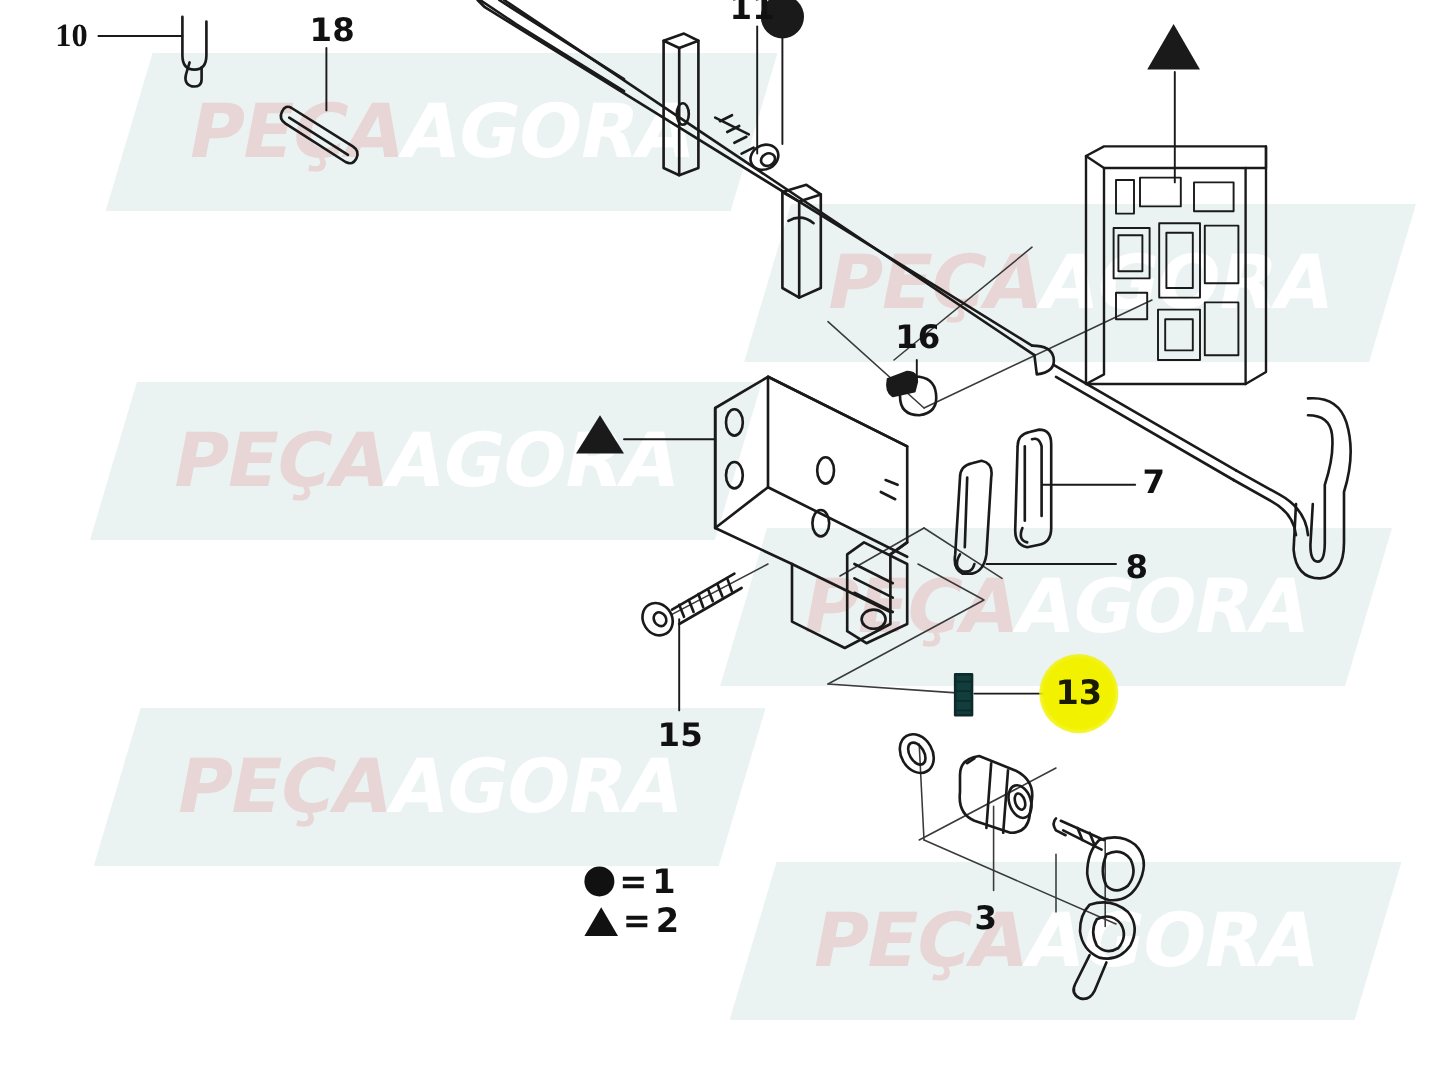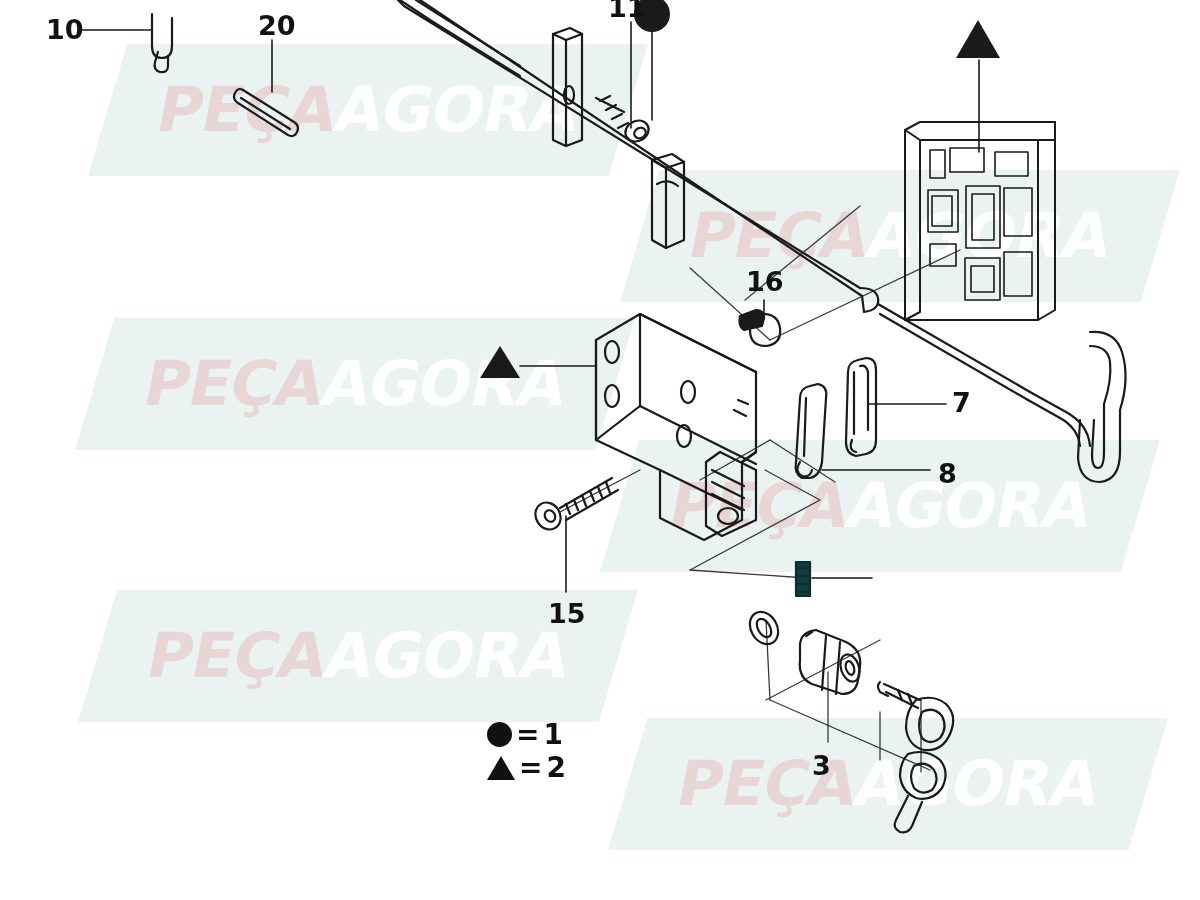--- a/index.html
+++ b/index.html
@@ -328,26 +328,27 @@
 
     </g>
 
     <g fill="#1a1a1a">
       <path d="M978 20 L1000 58 L956 58 Z"></path>
       <circle cx="652" cy="14" r="18"></circle>
       <path d="M500 346 L520 378 L480 378 Z"></path>
     </g>
   </svg>
 
-  <div class="lbl" style="left:46px;  top:16px;">10</div>
-  <div class="lbl" style="left:258px; top:12px;">20</div>
+  <div class="lbl" style="left:46px;  top:16px;font-family:Liberation Serif, serif;">10</div>
+  <div class="lbl" style="left:258px; top:12px;">18</div>
   <div class="lbl" style="left:608px; top:-6px;">11</div>
   <div class="lbl" style="left:746px; top:268px;">16</div>
   <div class="lbl" style="left:952px; top:389px;">7</div>
   <div class="lbl" style="left:938px; top:460px;">8</div>
+  <div class="lbl hi" style="left:866px; top:545px;">13</div>
   <div class="lbl" style="left:548px; top:600px;">15</div>
   <div class="lbl" style="left:812px; top:752px;">3</div>
 
   <div id="legend">
     <div class="row">
       <span class="gl-dot"></span>
       <span>=</span>
       <span>1</span>
     </div>
     <div class="row">

